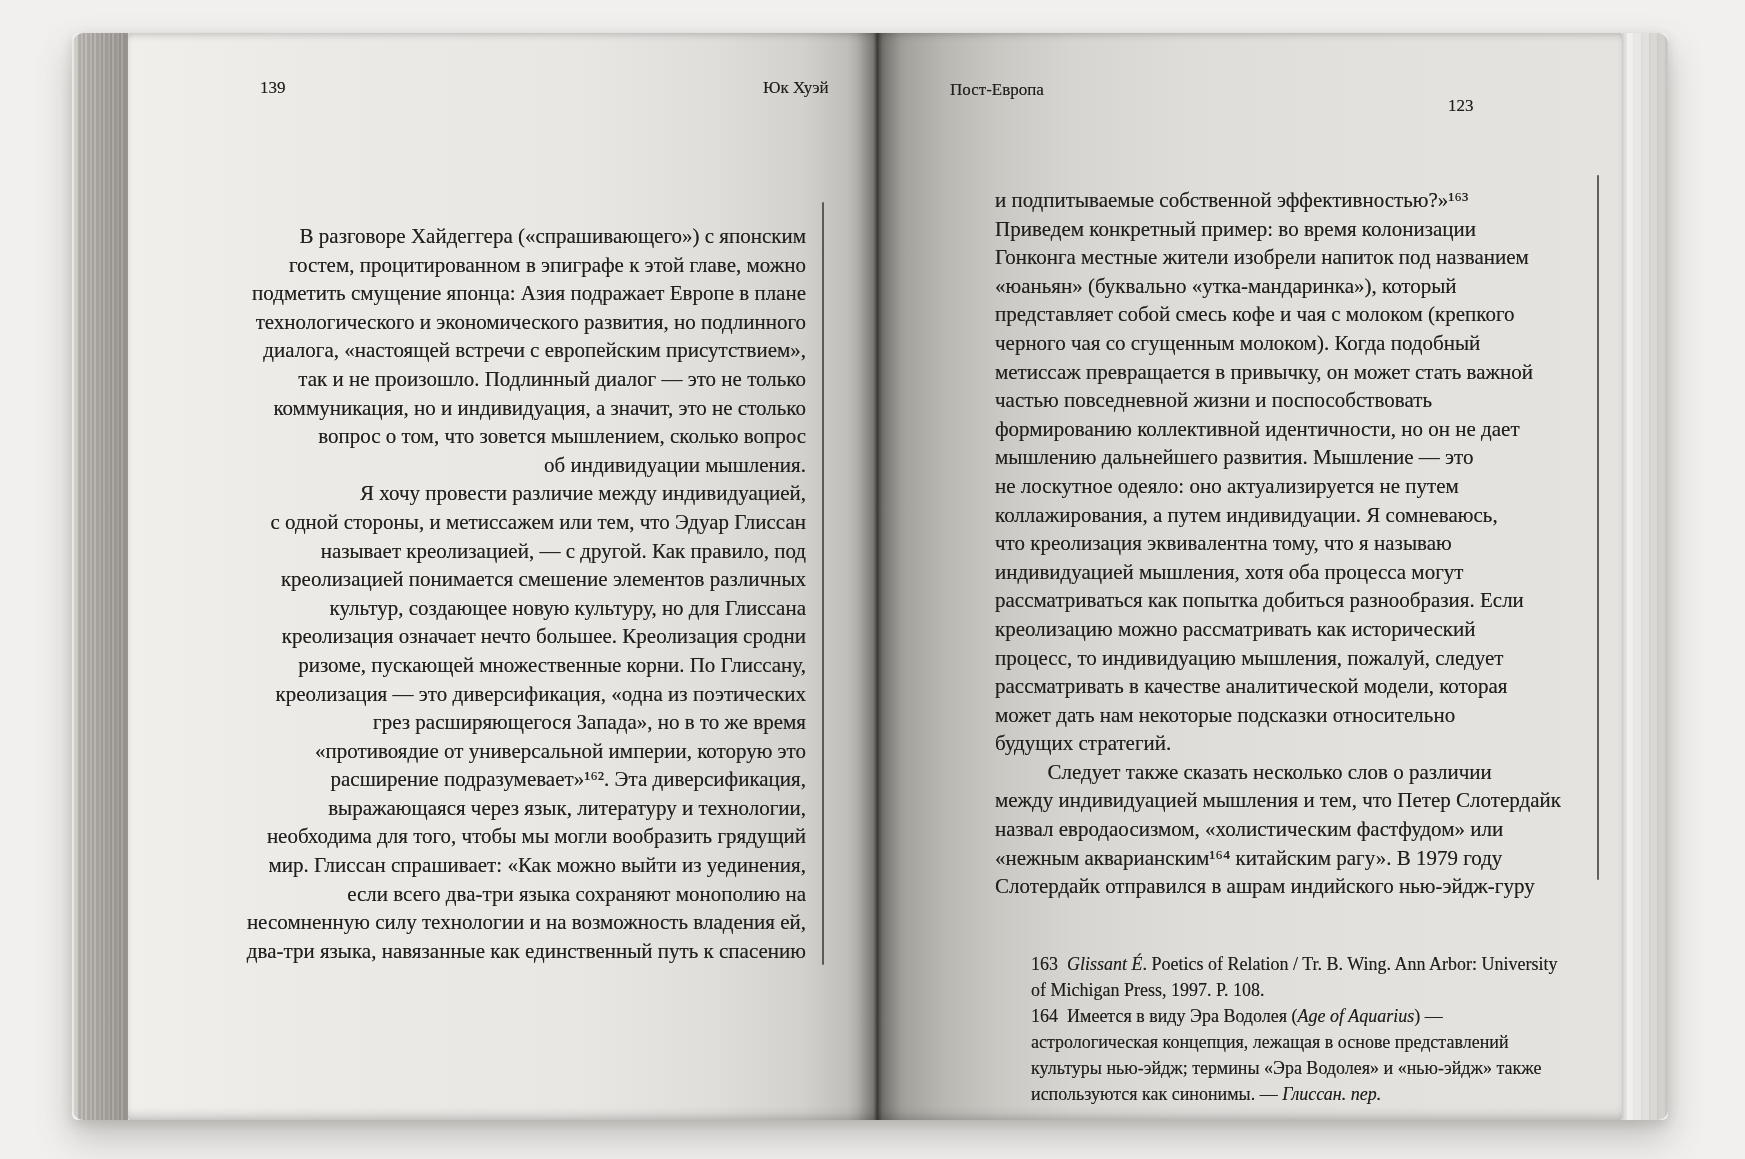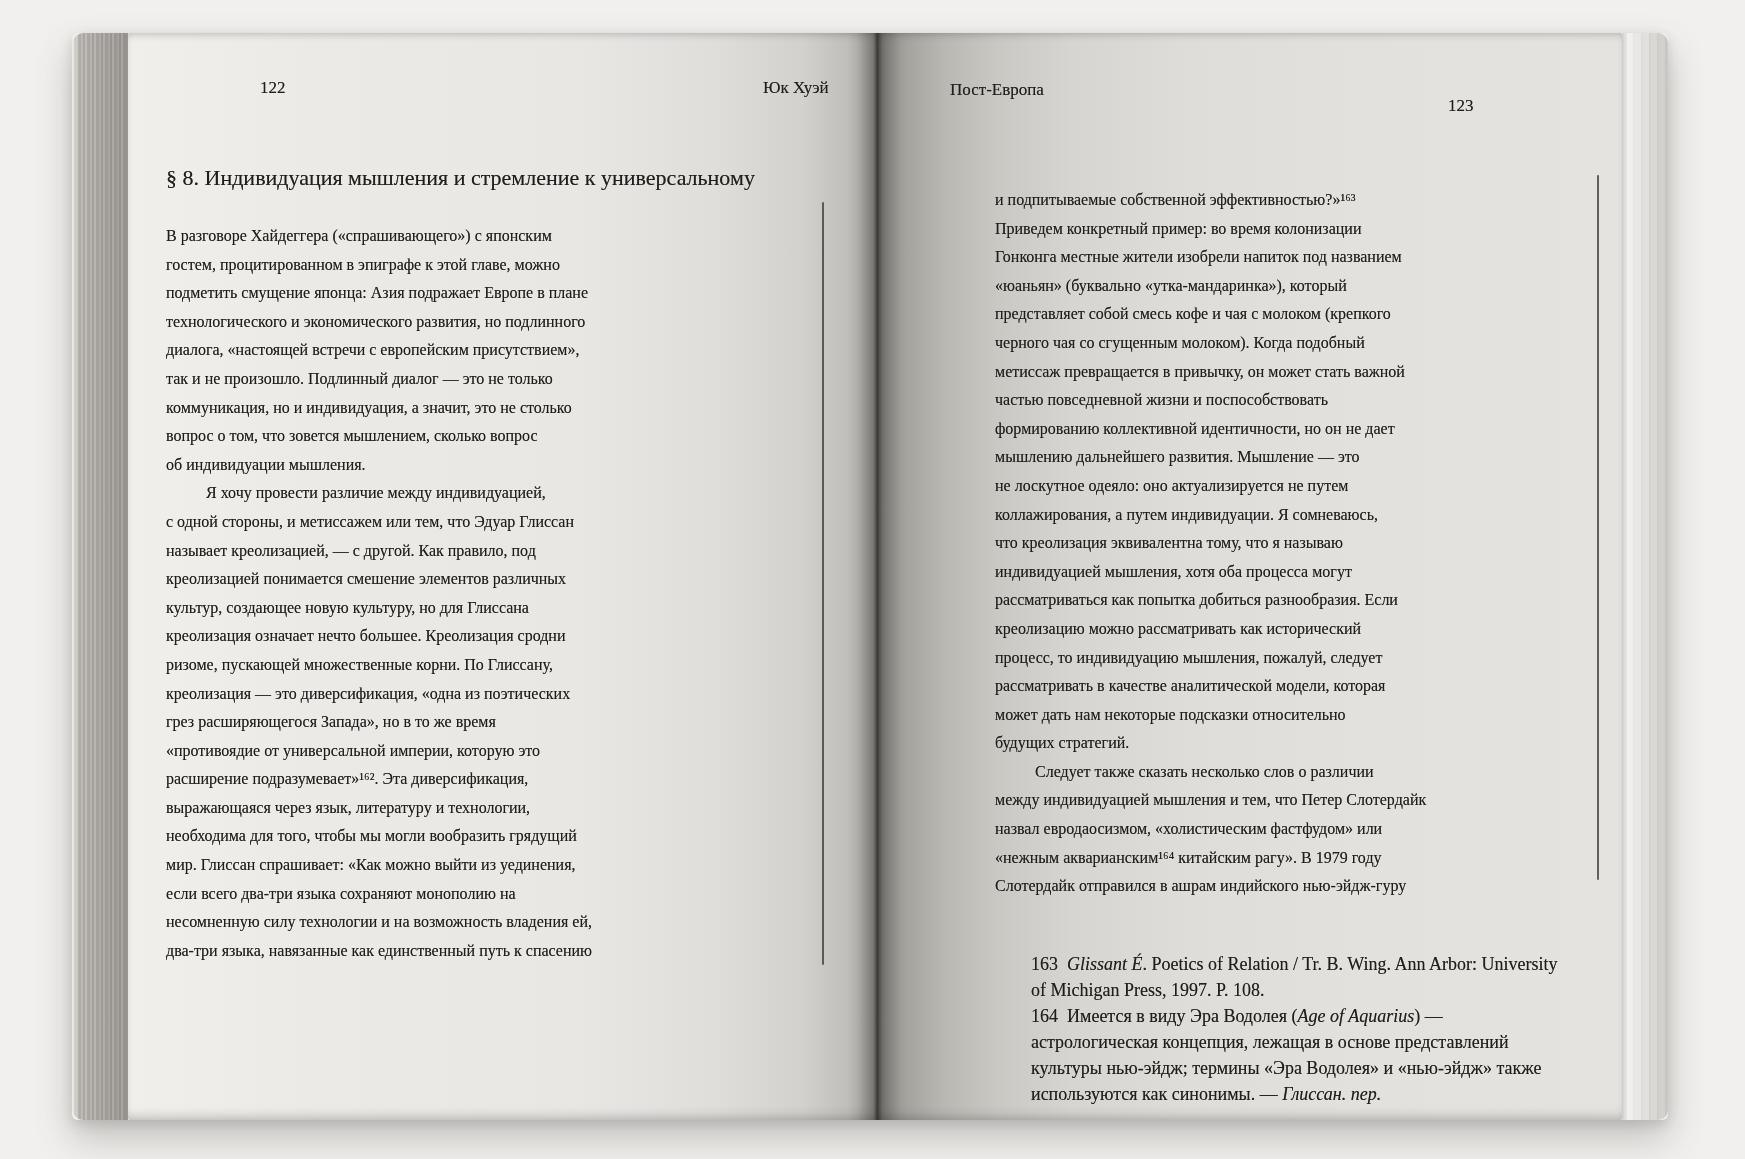--- a/index.html
+++ b/index.html
@@ -47,48 +47,47 @@
       rgba(15,14,11,.45) 48%, rgba(30,28,24,.20) 58%, rgba(30,28,24,0) 100%);
   }
   .txt{position:absolute;white-space:pre-wrap;
     text-shadow:0 0 .6px rgba(32,30,27,.55);}
   .folio,.runhead{font-size:17px;line-height:20px;}
   .folio-left{left:188px;top:45px;}
   .runhead-left{left:691px;top:45px;}
   .runhead-right{left:870px;top:47px;margin-left:8px;}
   .folio-right{left:1376px;top:63px;}
   .heading{left:94px;top:131px;font-size:22px;line-height:27px;width:630px;font-weight:normal;margin:0;}
-  .bodytxt{font-size:16px;line-height:28.6px;}
-  .body-left{left:94px;top:189px;width:640px;}
+  .bodytxt{font-size:21px;line-height:28.6px;}
+  .body-left{left:94px;top:189px;width:640px;text-align:right;}
   .body-right{left:923px;top:153px;width:600px;}
   .rule{position:absolute;width:2px;background:#3c3b37;opacity:.78;border-radius:1px;}
   .rule-left{left:750px;top:169px;height:763px;}
   .rule-right{left:1525px;top:142px;height:705px;}
   .footnote{line-height:23px;}
   .footnote-left{left:146px;top:1000px;font-size:18.5px;width:620px;}
   .footnote-right{left:959px;top:918px;font-size:18px;line-height:26px;width:600px;}
 </style>
 </head>
 <body>
 
 <div class="canvas">
   <div class="book">
 
     <div class="edge edge-left"></div>
     <div class="page page-left"></div>
     <div class="page page-right"></div>
     <div class="edge edge-right"></div>
     <div class="gutter"></div>
 
-    <div class="txt folio folio-left">122</div>
+    <div class="txt folio folio-left">139</div>
     <div class="txt runhead runhead-left">Юк Хуэй</div>
     <div class="txt runhead runhead-right">Пост-Европа</div>
     <div class="txt folio folio-right">123</div>
 
-    <h2 class="txt heading">§ 8. Индивидуация мышления и стремление к универсальному</h2>
 
     <div class="txt bodytxt body-left">В разговоре Хайдеггера («спрашивающего») с японским
 гостем, процитированном в эпиграфе к этой главе, можно
 подметить смущение японца: Азия подражает Европе в плане
 технологического и экономического развития, но подлинного
 диалога, «настоящей встречи с европейским присутствием»,
 так и не произошло. Подлинный диалог — это не только
 коммуникация, но и индивидуация, а значит, это не столько
 вопрос о том, что зовется мышлением, сколько вопрос
 об индивидуации мышления.

